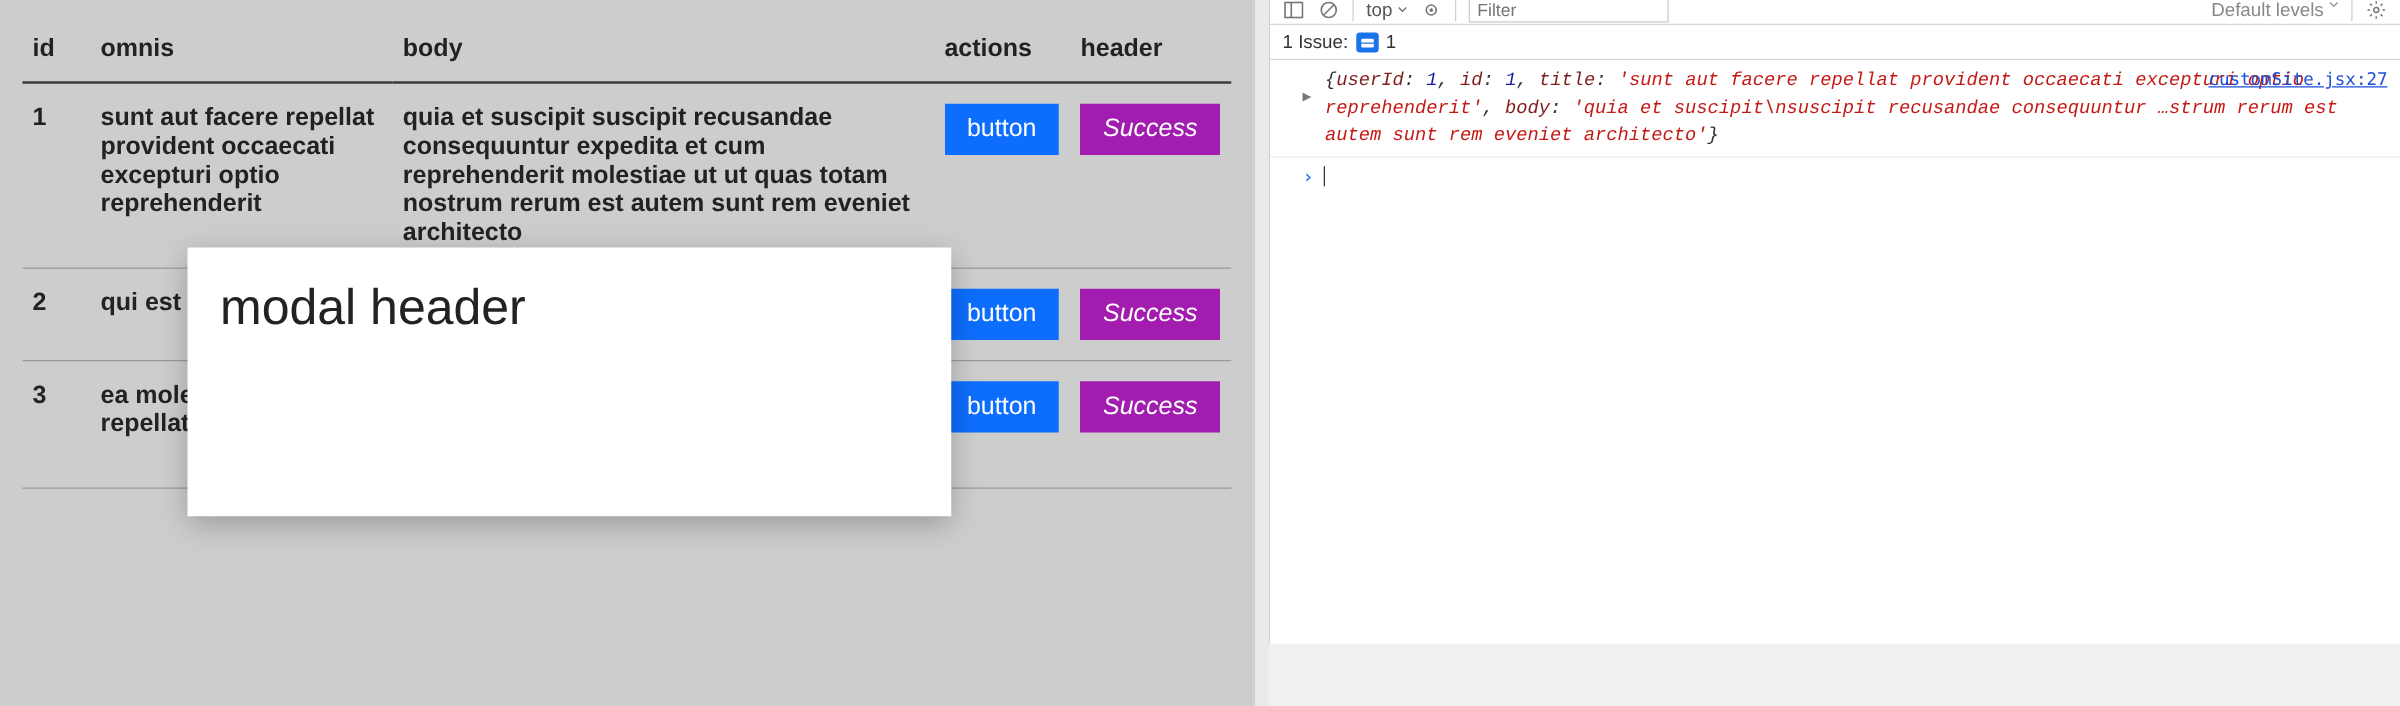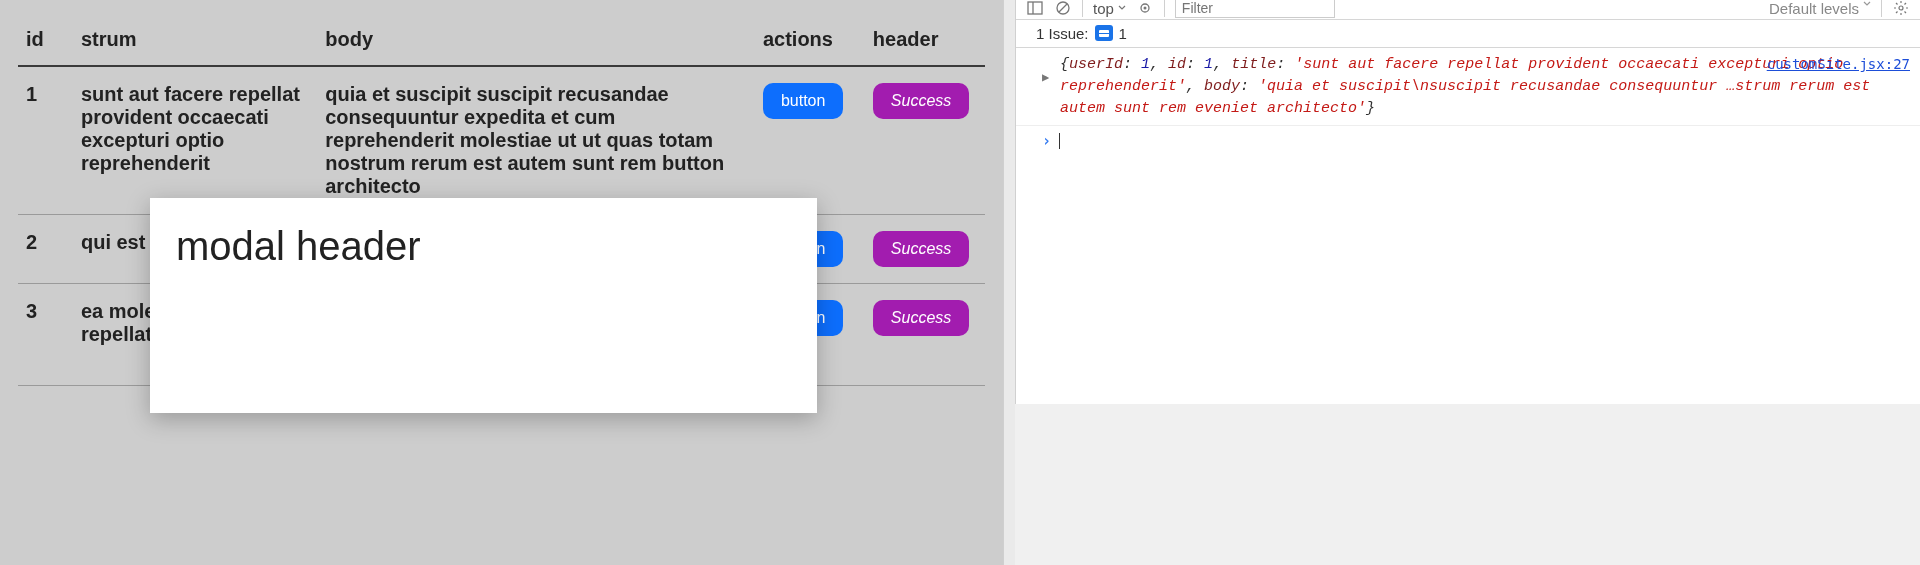--- a/index.html
+++ b/index.html
@@ -20,21 +20,21 @@
     padding: 18px 18px 0 18px;
   }
   .divider {
     width: 12px;
     height: 565px;
     background: #eaeaea;
     border-left: 1px solid #cfcfcf;
   }
   .devtools {
     flex: 1;
-    height: 404px;
+    height: 515px;
     background: #ffffff;
     position: relative;
     font-family: "Segoe UI", Arial, sans-serif;
     border-left: 1px solid #d0d0d0;
   }
 
   
   table.data {
     width: 100%;
     border-collapse: collapse;
@@ -59,36 +59,36 @@
   .col-title { width: 240px; }
   .col-body  { width: 430px; }
   .col-act   { width: 108px; }
   .col-det   { width: 118px; }
 
   .btn {
     display: inline-flex;
     align-items: center;
     justify-content: center;
     color: #fff;
-    font-size: 16px;
+    font-size: 20px;
     font-weight: 400;
-    border-radius: 10px;
+    border-radius: 0;
     padding: 9px 18px;
     border: none;
     cursor: pointer;
   }
   .btn-primary { background: #0d6efd; }
   .btn-success { background: #a21caf; font-style: italic; }
 
   
   .modal {
     position: absolute;
     left: 150px;
     top: 198px;
-    width: 667px;
+    width: 611px;
     height: 215px;
     background: #ffffff;
     box-shadow: 0 6px 22px rgba(0,0,0,0.25);
     padding: 26px 26px;
   }
   .modal h1 {
     font-size: 40px;
     font-weight: 400;
     color: #222;
   }
@@ -121,23 +121,23 @@
     font-size:14px;
     padding:1px 6px;
     width:160px;
     height:20px;
   }
   .dt-levels {
     display:flex; align-items:flex-start; gap:4px;
     color:#888;
   }
   .dt-issues {
-    display:flex; align-items:flex-start;
+    display:flex; align-items:flex-end;
     gap:6px;
-    padding: 5px 20px;
+    padding: 5px 10px;
     border-bottom: 1px solid #d6d6d6;
     font-size: 15px;
     color:#333;
   }
   .issue-badge {
     display:inline-flex; align-items:center; justify-content:center;
     background:#1a73e8;
     color:#fff;
     width:18px; height:16px;
     border-radius:3px;
@@ -189,31 +189,31 @@
 </style>
 </head>
 <body>
 
 <div class="page-area">
 
   <table class="data">
     <thead>
       <tr>
         <th class="col-id">id</th>
-        <th class="col-title">strum</th>
+        <th class="col-title">omnis</th>
         <th class="col-body">body</th>
         <th class="col-act">actions</th>
         <th class="col-det">header</th>
       </tr>
     </thead>
     <tbody>
       <tr>
         <td>1</td>
         <td>sunt aut facere repellat provident occaecati excepturi optio reprehenderit</td>
-        <td>quia et suscipit suscipit recusandae consequuntur expedita et cum reprehenderit molestiae ut ut quas totam nostrum rerum est autem sunt rem button architecto</td>
+        <td>quia et suscipit suscipit recusandae consequuntur expedita et cum reprehenderit molestiae ut ut quas totam nostrum rerum est autem sunt rem eveniet architecto</td>
         <td>
           <button class="btn btn-primary">button</button>
         </td>
         <td>
           <button class="btn btn-success">Success</button>
         </td>
       </tr>
       <tr>
         <td>2</td>
         <td>qui est e</td>

